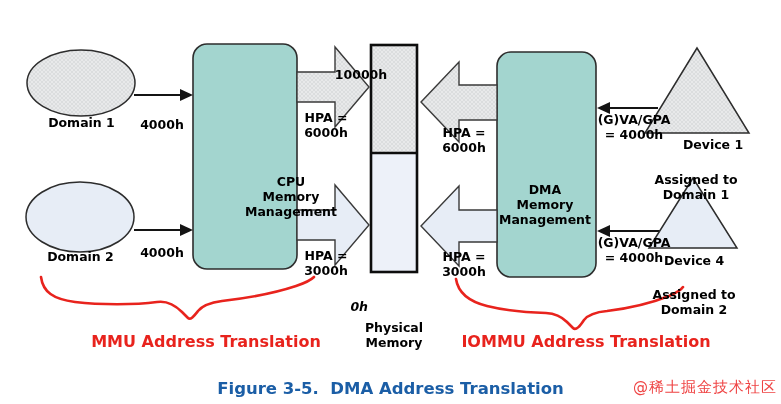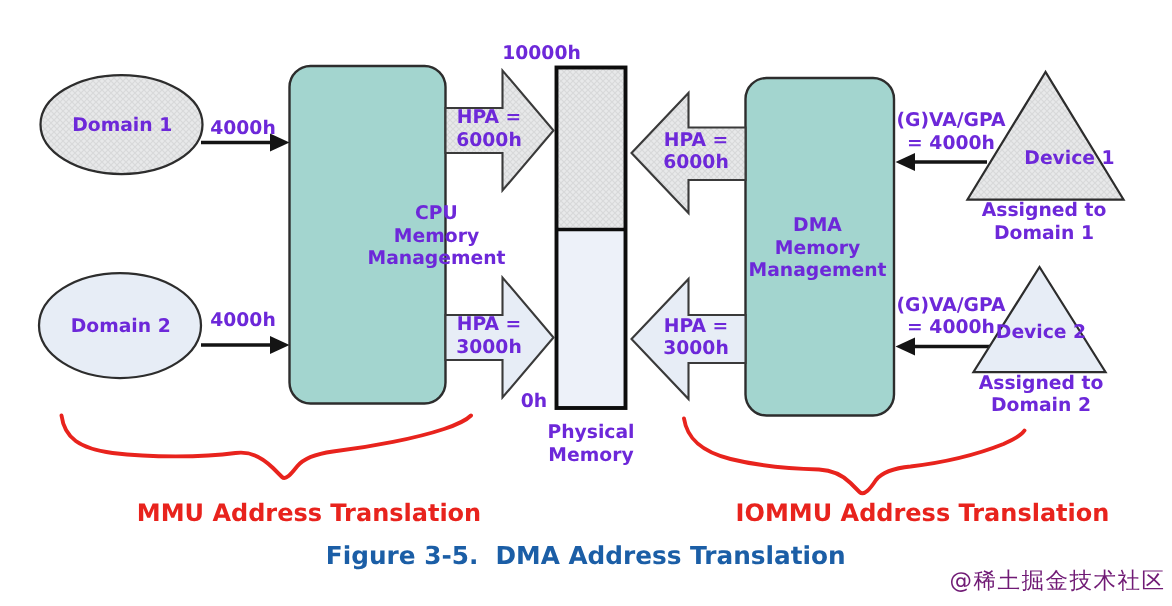--- a/index.html
+++ b/index.html
@@ -2,35 +2,35 @@
 <html><head>
 <meta charset="utf-8">
 <style>
   html,body{margin:0;padding:0;background:#ffffff;}
   #stage{
     position:relative;width:781px;height:404px;background:#ffffff;overflow:hidden;
     font-family:"DejaVu Sans","Liberation Sans",sans-serif;
   }
   #diagram-svg{position:absolute;left:0;top:0;}
   .lbl{
-    position:absolute;color:#6d28d9;font-size:12.5px;font-weight:bold;
-    line-height:14.5px;text-align:center;white-space:pre-line;
+    position:absolute;color:#000000;font-size:12.5px;font-weight:bold;
+    line-height:14.5px;text-align:center;white-space:pre-line;margin-top:40px;
   }
   .lbl-flex{display:flex;align-items:center;justify-content:center;line-height:15px;}
-  .lbl-right{}
+  .lbl-right{text-align:right;font-style:italic;}
   .caption-red{
     position:absolute;color:#e8231d;font-size:16px;font-weight:bold;
     text-align:center;white-space:nowrap;line-height:24px;
   }
   .figure-caption{
-    position:absolute;left:0;top:361px;width:781px;text-align:center;
+    position:absolute;left:0;top:379px;width:781px;text-align:center;
     color:#1b5ea6;font-size:16.5px;font-weight:bold;white-space:pre;
   }
   .watermark{
-    position:absolute;right:4px;top:378px;color:#701a75;font-size:15px;
+    position:absolute;right:4px;top:378px;color:#ef4444;font-size:15px;
     font-weight:normal;letter-spacing:1px;
   }
 </style>
 </head>
 <body>
 
 <div id="stage">
 
   <svg id="diagram-svg" width="781" height="404" viewBox="0 0 781 404">
     <defs>
@@ -107,23 +107,23 @@
 Memory</div>
 
   <div class="lbl" style="left:594px;top:73px;width:80px;">(G)VA/GPA
 = 4000h</div>
   <div class="lbl" style="left:594px;top:196px;width:80px;">(G)VA/GPA
 = 4000h</div>
 
   <div class="lbl" style="left:673px;top:98px;width:80px;">Device 1</div>
   <div class="lbl" style="left:645px;top:133px;width:102px;">Assigned to
 Domain 1</div>
-  <div class="lbl" style="left:654px;top:214px;width:80px;">Device 2</div>
+  <div class="lbl" style="left:654px;top:214px;width:80px;">Device 4</div>
   <div class="lbl" style="left:642px;top:248px;width:104px;">Assigned to
 Domain 2</div>
 
   <div class="caption-red" style="left:46px;top:330px;width:320px;">MMU Address Translation</div>
-  <div class="caption-red" style="left:426px;top:330px;width:320px;margin-left:29px;">IOMMU Address Translation</div>
+  <div class="caption-red" style="left:426px;top:330px;width:320px;">IOMMU Address Translation</div>
 
   <div class="figure-caption">Figure 3-5.  DMA Address Translation</div>
   <div class="watermark">@稀土掘金技术社区</div>
 
 </div>
 
 </body></html>

